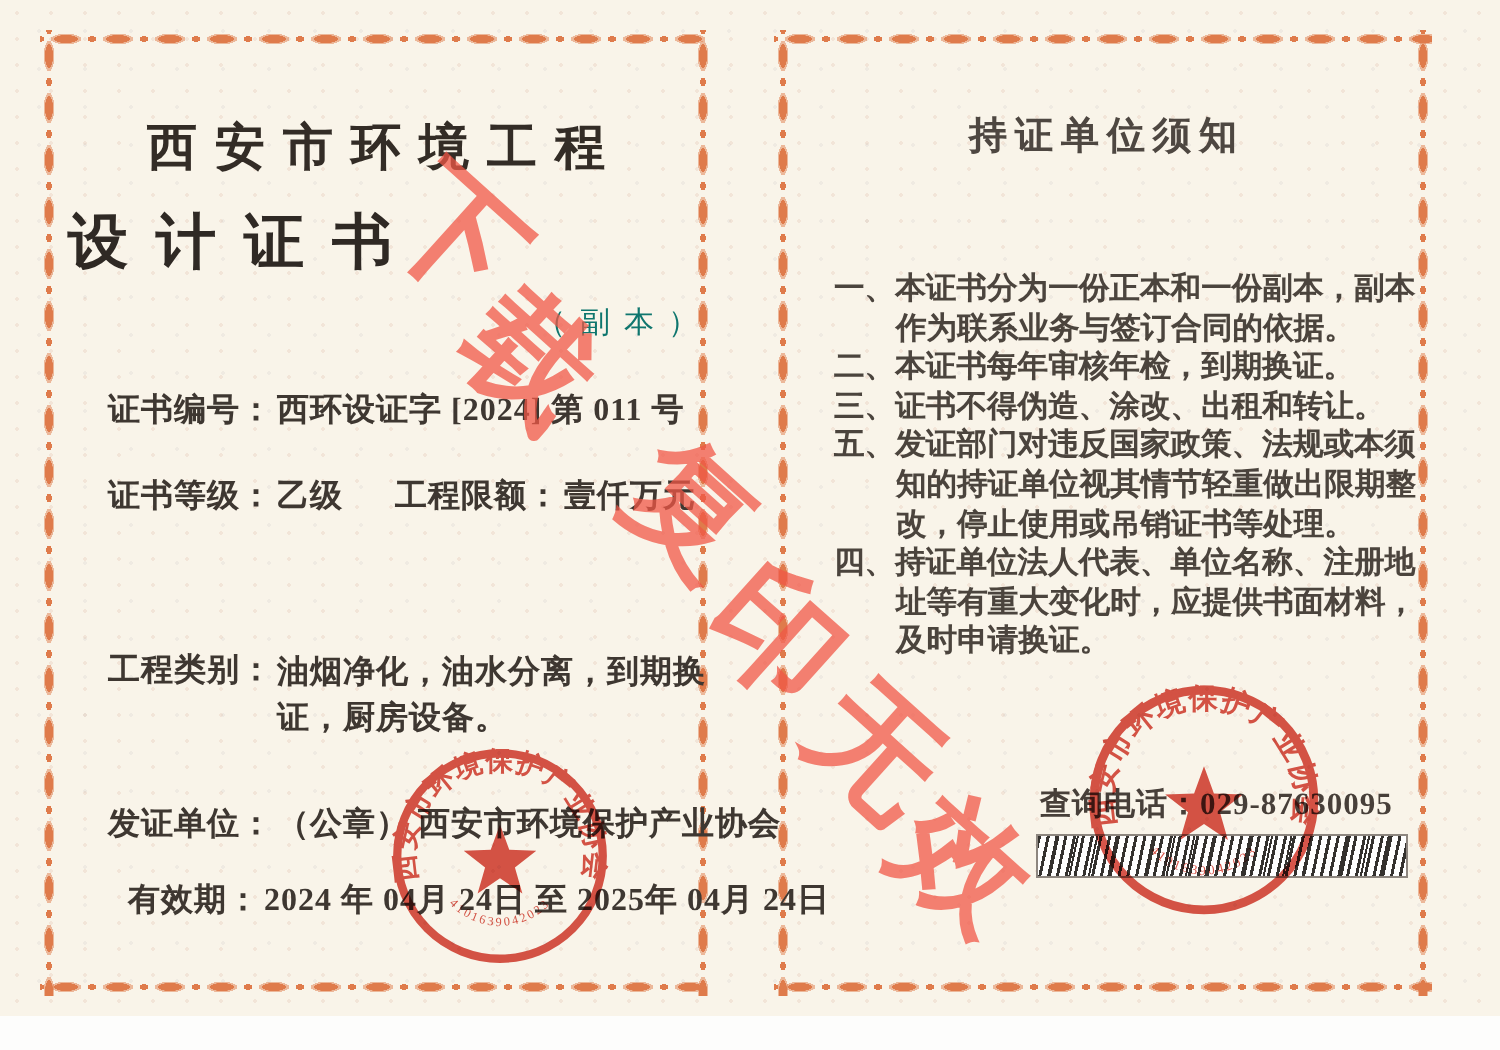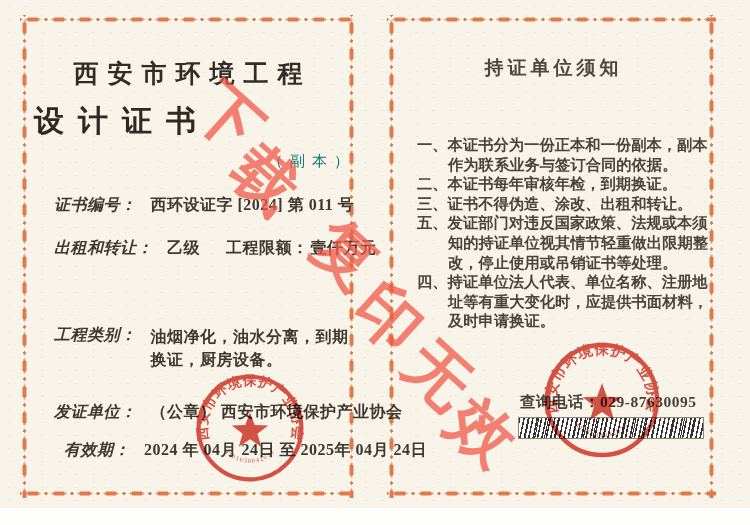--- a/index.html
+++ b/index.html
@@ -50,21 +50,21 @@
   .t1{position:absolute;top:42px;left:0;right:0;text-align:center;
       font-size:25px;font-weight:bold;color:#332c26;
       letter-spacing:9px;text-indent:9px;white-space:nowrap;}
   .t2{position:absolute;top:86px;left:0;right:0;text-align:left;
       font-size:30px;font-weight:bold;color:#2f2924;
       letter-spacing:14px;text-indent:14px;white-space:nowrap;}
   .sub{position:absolute;top:137px;left:0;right:0;text-align:right;
       font-size:15px;color:#0f766e;letter-spacing:7px;text-indent:7px;}
   .lrow{position:absolute;left:34px;font-size:16px;font-weight:bold;
       color:#3e3731;white-space:nowrap;letter-spacing:0.5px;}
-  .lrow .lbl{margin-right:14px;font-style:italic;}
+  .lrow .lbl{margin-right:2px;}
   .lrow .lbl2{margin-left:26px;margin-right:2px;}
   .row-wrap{display:flex;white-space:normal;}
   .row-wrap .lbl{flex:0 0 auto;}
   .row-wrap .val{width:238px;line-height:23px;}
   .row-validity{left:44px;}
 
   
   .rtitle{position:absolute;top:40px;left:0;right:0;text-align:center;
       font-size:19px;font-weight:600;color:#4e4741;
       letter-spacing:4px;text-indent:4px;white-space:nowrap;}
@@ -109,21 +109,21 @@
     <div class="content">
       <div class="t1">西安市环境工程</div>
       <div class="t2">设计证书</div>
       <div class="sub">（副本）</div>
 
       <div class="lrow" style="top:180px">
         <span class="lbl">证书编号：</span><span class="val">西环设证字 [2024] 第 011 号</span>
       </div>
 
       <div class="lrow" style="top:223px">
-        <span class="lbl">出租和转让：</span><span class="val">乙级</span><span class="lbl2">工程限额：</span><span class="val">壹仟万元</span>
+        <span class="lbl">证书等级：</span><span class="val">乙级</span><span class="lbl2">工程限额：</span><span class="val">壹仟万元</span>
       </div>
 
 
       <div class="lrow row-wrap" style="top:310px">
         <span class="lbl">工程类别：</span>
           <span class="val">油烟净化，油水分离，到期换证，厨房设备。</span>
       </div>
 
       <div class="lrow" style="top:387px">
         <span class="lbl">发证单位：</span><span class="val">（公章） 西安市环境保护产业协会</span>

